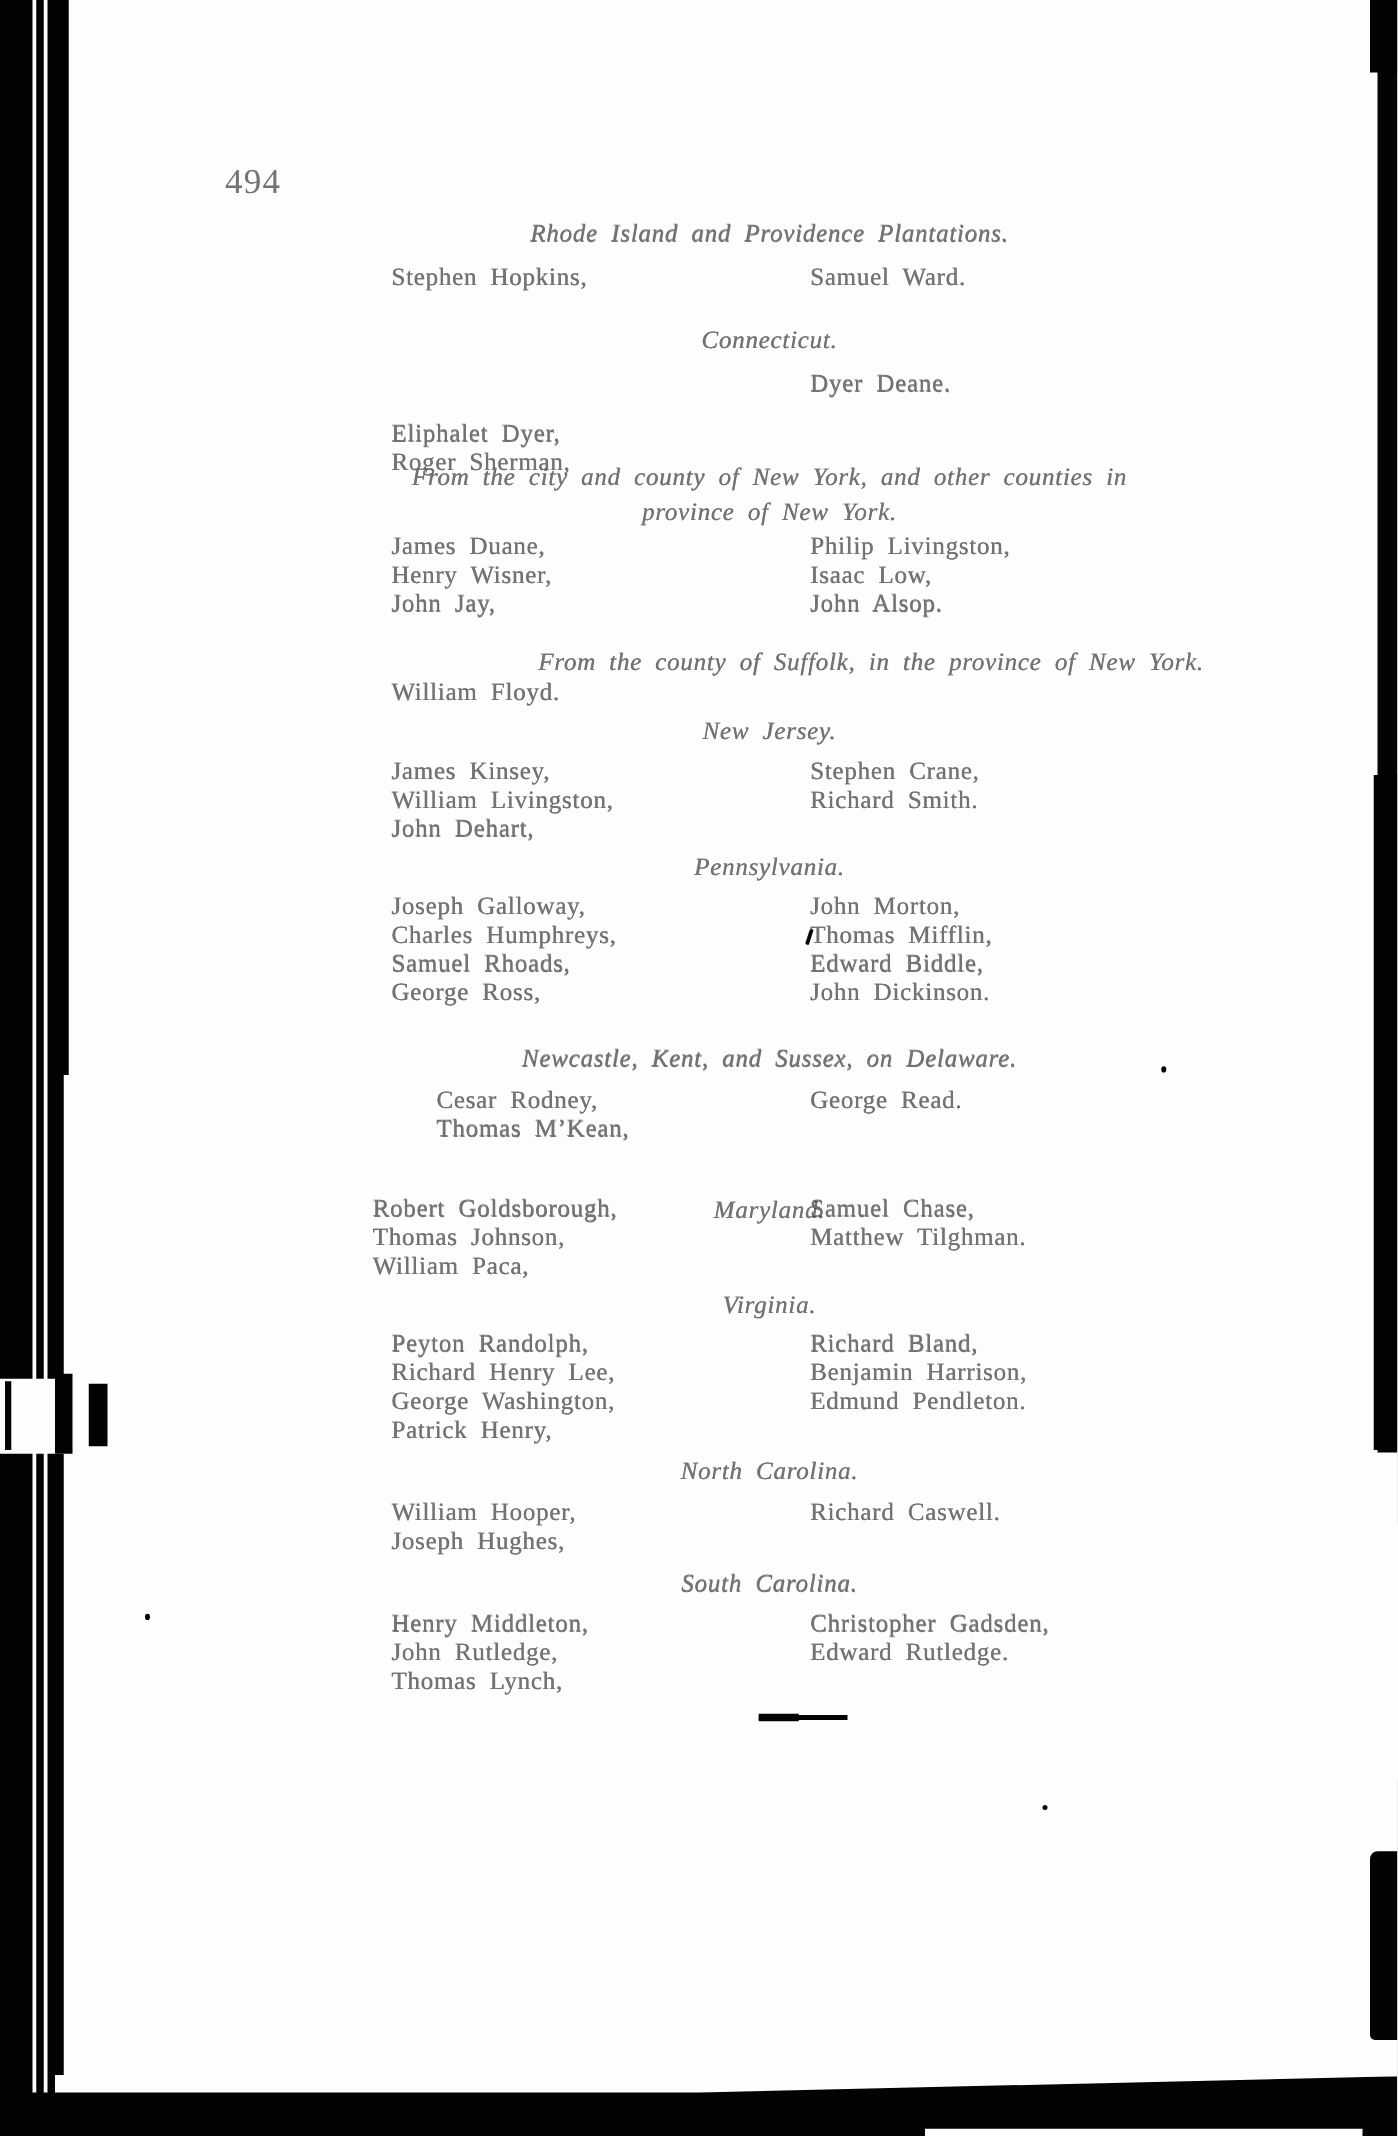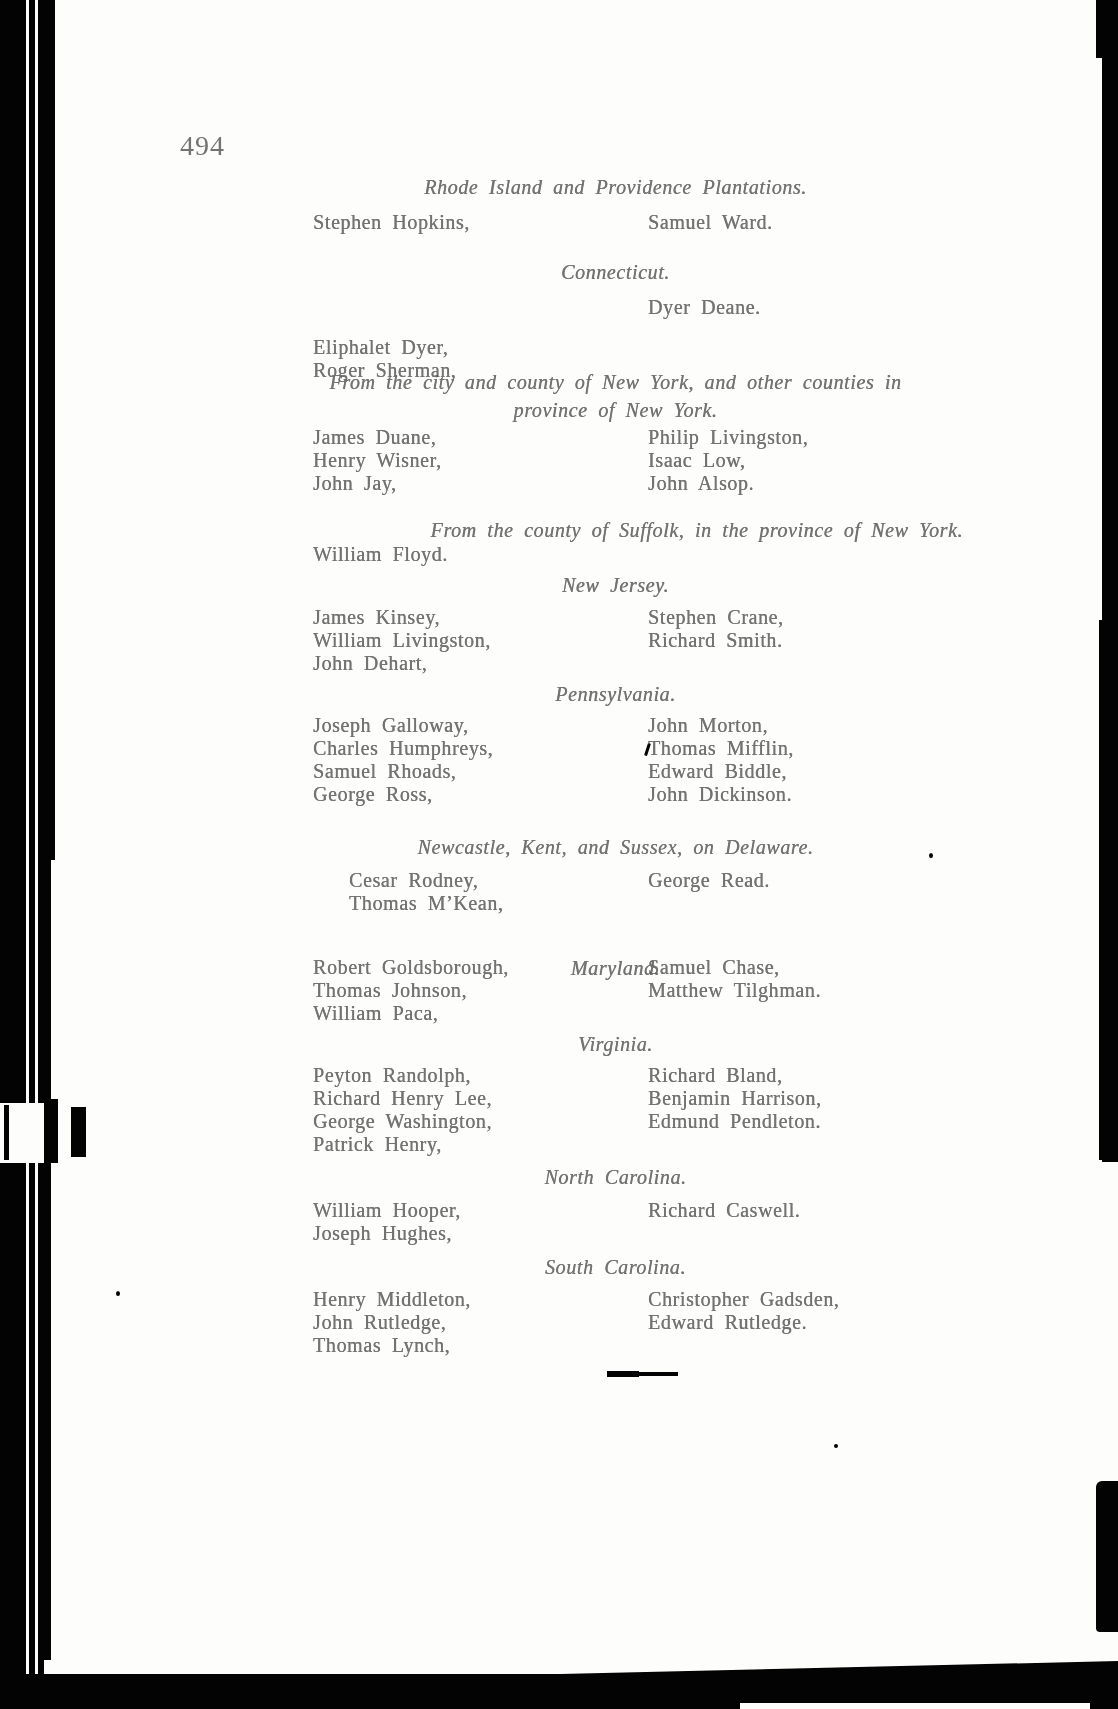--- a/index.html
+++ b/index.html
@@ -145,21 +145,21 @@
       </div>
       <div class="heading txt center" style="top: 836px;">Newcastle, Kent, and Sussex, on Delaware.</div>
       <div class="col txt" style="left: 313px; top: 869px; margin-left: 36px;">
         <span>Cesar Rodney,</span>
         <span>Thomas M’Kean,</span>
       </div>
       <div class="col txt" style="left: 648px; top: 869px;">
         <span>George Read.</span>
       </div>
       <div class="heading txt center" style="top: 921px; margin-top: 36px;">Maryland.</div>
-      <div class="col txt" style="left: 313px; top: 956px;">
+      <div class="col txt" style="left: 298px; top: 956px;">
         <span>Robert Goldsborough,</span>
         <span>Thomas Johnson,</span>
         <span>William Paca,</span>
       </div>
       <div class="col txt" style="left: 648px; top: 956px;">
         <span>Samuel Chase,</span>
         <span>Matthew Tilghman.</span>
       </div>
       <div class="heading txt center" style="top: 1033px;">Virginia.</div>
       <div class="col txt" style="left: 313px; top: 1064px;">

